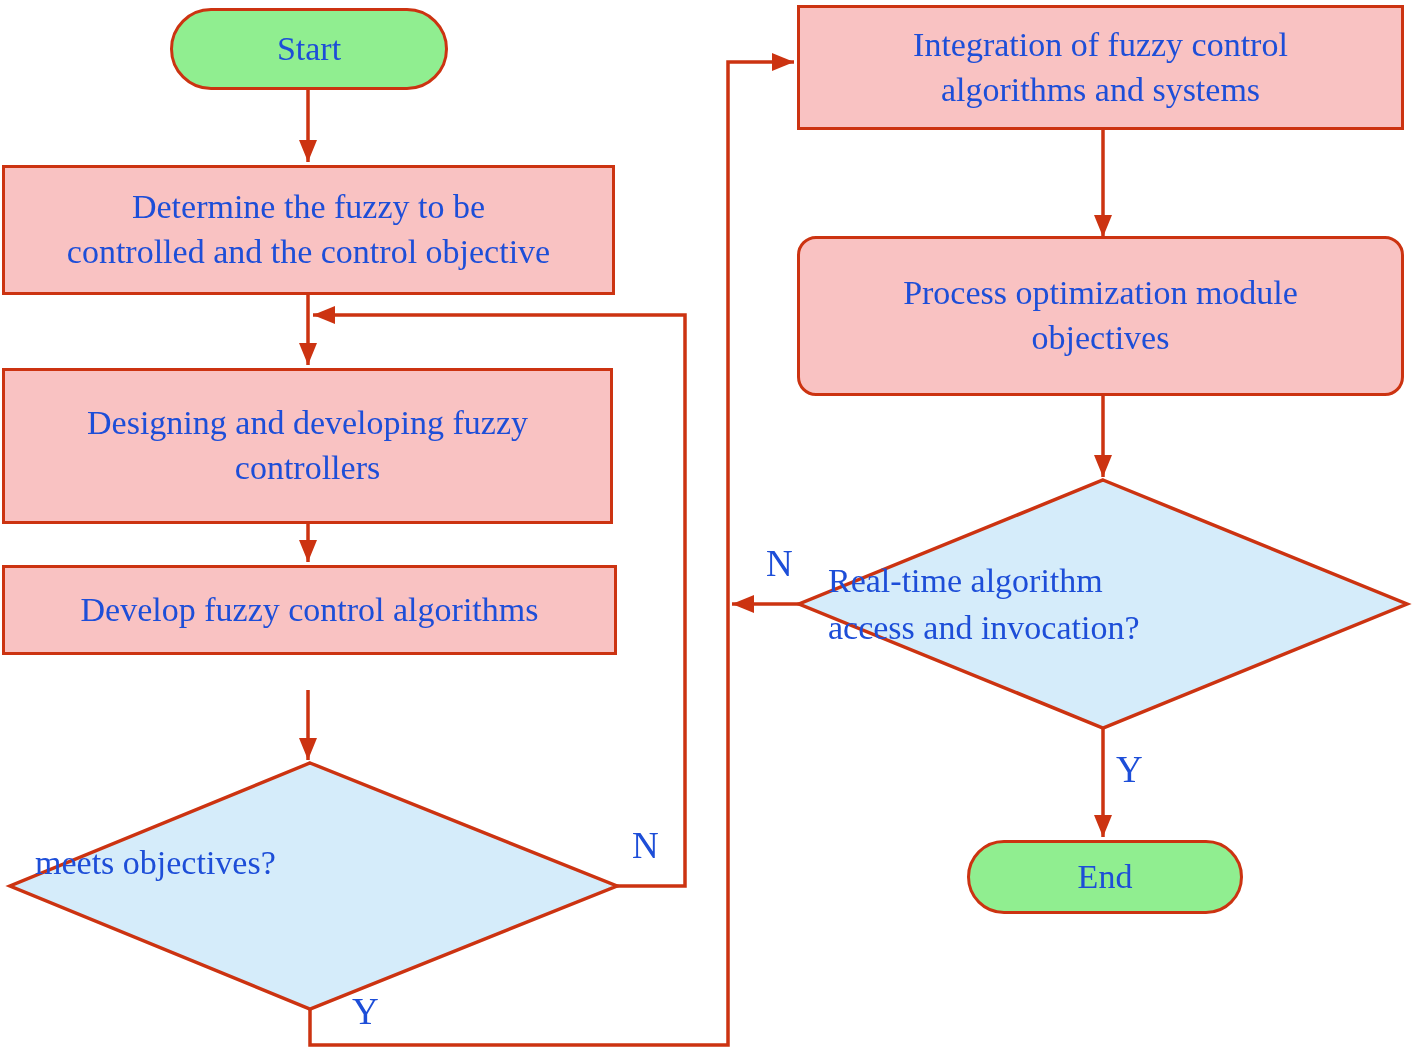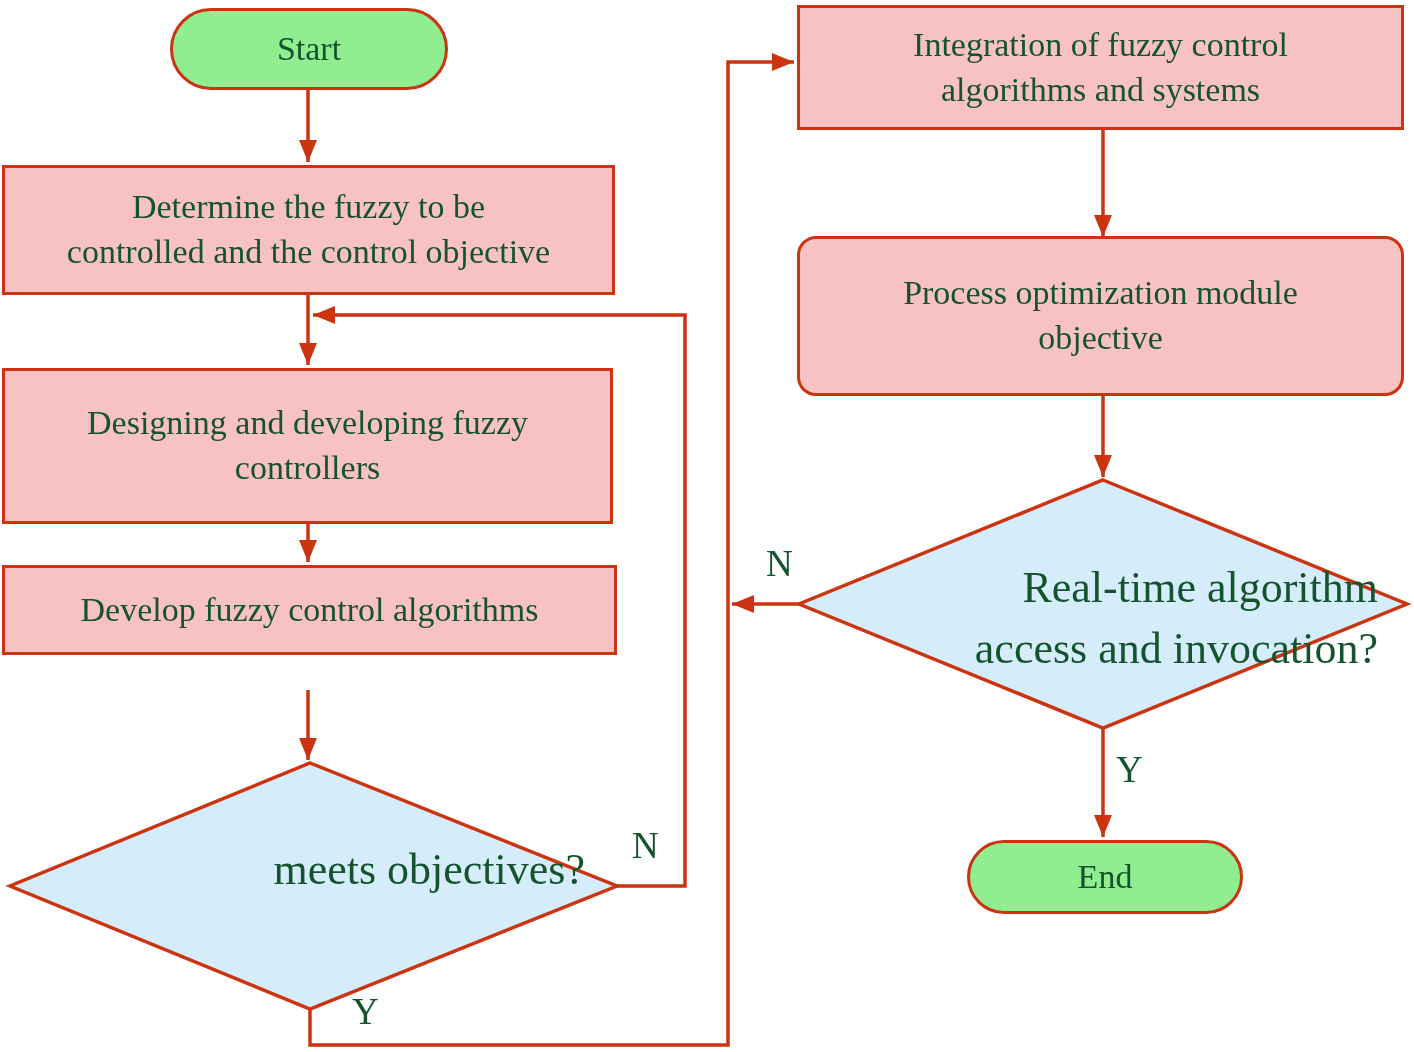--- a/index.html
+++ b/index.html
@@ -2,40 +2,40 @@
 <html style="--accent: #cc3311; --process: #f9c2c2; --decision: #d5ecfa; --terminal: #90ee90; --background: #ffffff;"><head>
 <meta charset="utf-8">
 <style>
   * { margin:0; padding:0; box-sizing:border-box; }
   html, body { background:#ffffff; }
   .canvas {
     position:relative;
     width:1414px; height:1052px;
     background:var(--background,#ffffff);
     font-family:"Liberation Serif", serif;
-    color:#14532d;
+    color:#1d4ed8;
     overflow:hidden;
   }
   .wires { position:absolute; left:0; top:0; }
   .edge { fill:none; stroke:var(--accent,#cc3311); stroke-width:3.5; }
   .arrowhead { fill:var(--accent,#cc3311); stroke:none; }
   .diamond { fill:var(--decision,#d5ecfa); stroke:var(--accent,#cc3311); stroke-width:3.5; }
   .node {
     position:absolute;
     display:flex; flex-direction:column;
     align-items:center; justify-content:center;
     text-align:center;
     font-size:34px; line-height:1.32;
   }
   .box { background:var(--process,#f9c2c2); border:3px solid var(--accent,#cc3311); }
   .stadium { background:var(--terminal,#90ee90); border:3px solid var(--accent,#cc3311); border-radius:999px; }
   .dtext {
     position:absolute;
-    text-align:right;
-    font-size:44px; line-height:1.38;
+    text-align:left;
+    font-size:34px; line-height:1.38;
   }
   .edge-label { position:absolute; font-size:37px; }
 </style>
 </head>
 <body>
 
 <div class="canvas">
 
   <svg class="wires" width="1414" height="1052" viewBox="0 0 1414 1052">
     <defs>
@@ -81,21 +81,21 @@
     <div>meets objectives?</div>
   </div>
 
   <div class="node box" style="left:797px; top:5px; width:607px; height:125px;">
     <div>Integration of fuzzy control</div>
     <div>algorithms and systems</div>
   </div>
 
   <div class="node box" style="left:797px; top:236px; width:607px; height:160px;border-radius:19px;">
     <div>Process optimization module</div>
-    <div>objective</div>
+    <div>objectives</div>
   </div>
 
   <div class="dtext" style="left:828px; top:558px; width:550px;">
     <div>Real-time algorithm</div>
     <div>access and invocation?</div>
   </div>
 
   <div class="node stadium" style="left:967px; top:840px; width:276px; height:74px;">
     <span>End</span>
   </div>

